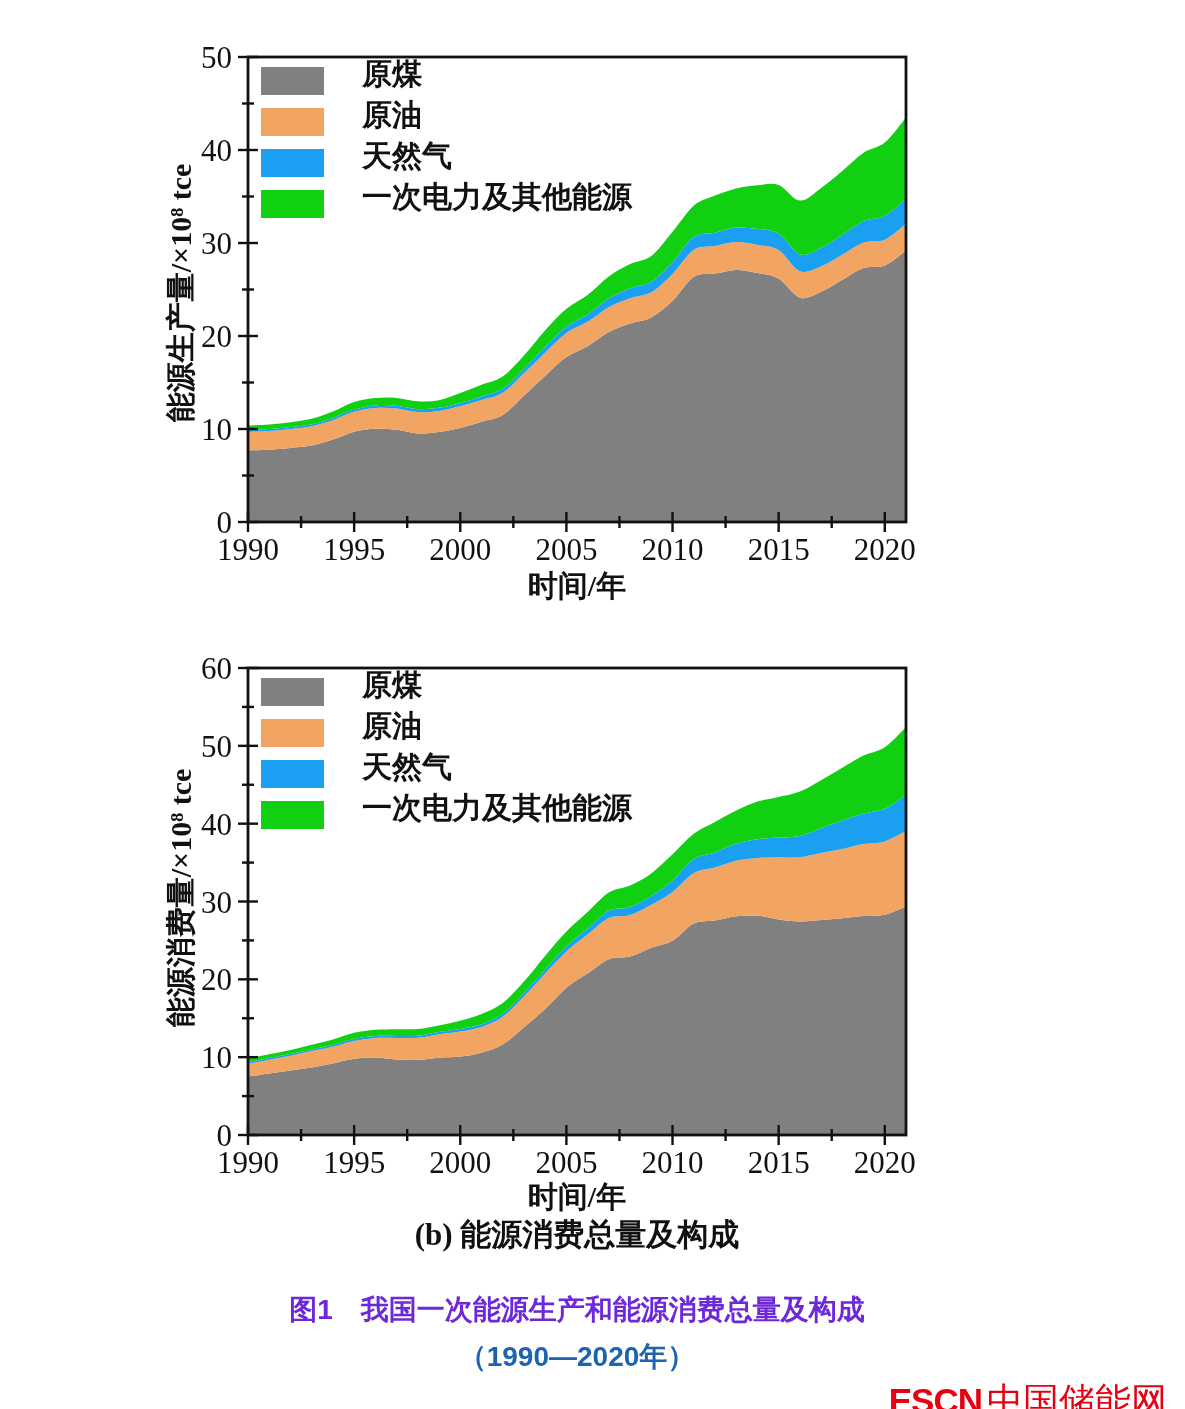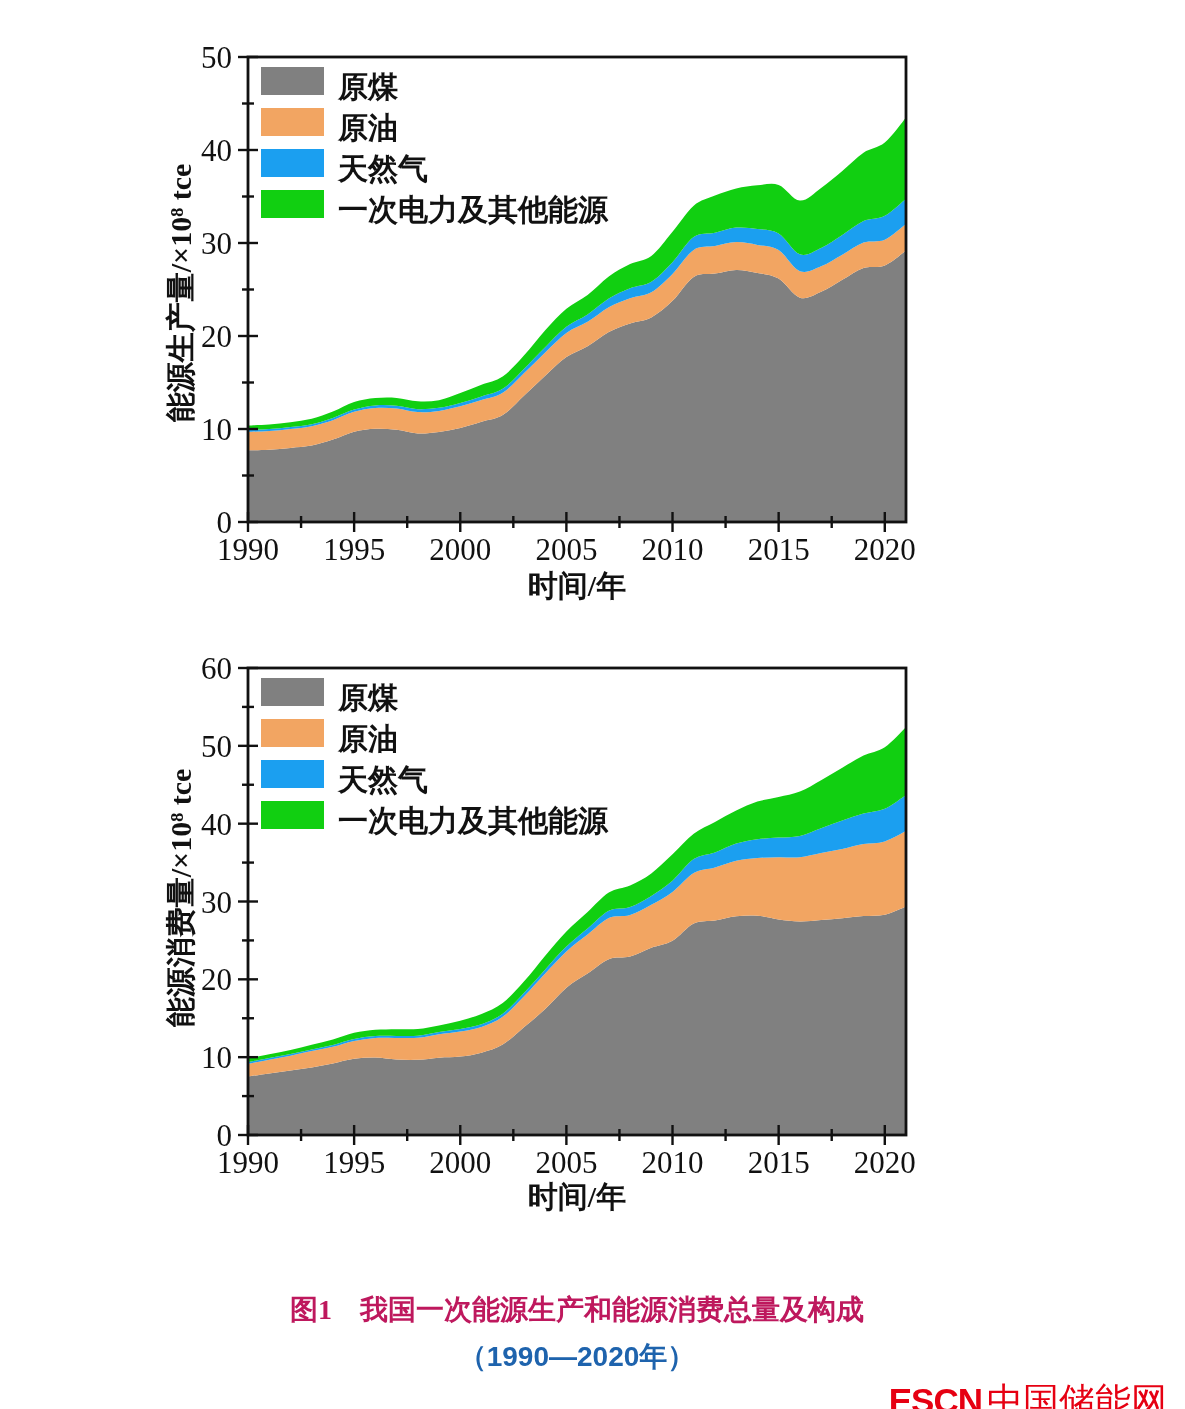--- a/index.html
+++ b/index.html
@@ -13,21 +13,21 @@
   #ylabel-b{left:-69px;top:877px;}
   #xlabel-a{left:248px;top:566px;width:658px;}
   #xlabel-b{left:248px;top:1177px;width:658px;}
   .subtitle{position:absolute;color:#111;font-weight:700;font-size:31px;text-align:center;
             font-family:"Liberation Serif","DejaVu Serif",serif;}
   #subtitle-a{left:148px;top:604px;width:858px;}
   #subtitle-b{left:148px;top:1214px;width:858px;}
   .legend{position:absolute;}
   #legend-a{left:261px;top:67px;}
   #legend-b{left:261px;top:678px;}
-  .lrow{display:flex;align-items:flex-start;margin-bottom:13px;height:28px;}
+  .lrow{display:flex;align-items:flex-end;margin-bottom:13px;height:28px;gap:24px;}
   .sw{width:63px;height:28px;margin-right:14px;flex:0 0 auto;}
   .lb{font-size:30px;font-weight:700;color:#111;white-space:nowrap;
       font-family:"Liberation Serif","DejaVu Serif",serif;}
   .caption{position:absolute;left:0;width:1154px;text-align:center;font-weight:600;
            font-size:28px;font-family:"Liberation Sans","DejaVu Sans",sans-serif;}
   #caption-line1{top:1291px;}
   #caption-line2{top:1338px;}
   .logo{position:absolute;right:18px;top:1349px;display:flex;align-items:baseline;
         font-family:"Liberation Sans","DejaVu Sans",sans-serif;margin-top:28px;}
   .logo .latin{font-size:35px;font-weight:800;letter-spacing:-1px;}
@@ -143,39 +143,40 @@
         <span class="lb">天然气</span>
       </div>
       <div class="lrow">
         <span class="sw" style="background: rgb(17, 207, 17);"></span>
         <span class="lb">一次电力及其他能源</span>
       </div>
     </div>
 
   <div id="ylabel-b" class="axis-label ylabel">能源消费量/×10⁸ tce</div>
   <div id="xlabel-b" class="axis-label">时间/年</div>
+  <div id="subtitle-b" class="subtitle">(b) 能源消费总量及构成</div>
   <div id="legend-b" class="legend">
       <div class="lrow">
         <span class="sw" style="background: rgb(128, 128, 128);"></span>
         <span class="lb">原煤</span>
       </div>
       <div class="lrow">
         <span class="sw" style="background: rgb(242, 165, 98);"></span>
         <span class="lb">原油</span>
       </div>
       <div class="lrow">
         <span class="sw" style="background: rgb(27, 159, 240);"></span>
         <span class="lb">天然气</span>
       </div>
       <div class="lrow">
         <span class="sw" style="background: rgb(17, 207, 17);"></span>
         <span class="lb">一次电力及其他能源</span>
       </div>
     </div>
 
-  <div id="caption-line1" class="caption" style="color: #be185d; font-family: Liberation Serif, serif;">图1　我国一次能源生产和能源消费总量及构成</div>
+  <div id="caption-line1" class="caption" style="color: #6d28d9;">图1　我国一次能源生产和能源消费总量及构成</div>
   <div id="caption-line2" class="caption" style="color: rgb(30, 99, 173);">（1990—2020年）</div>
 
   <div class="logo" style="color: rgb(230, 0, 18);">
     <span class="latin">ESCN</span>
     <span class="cjk">中国储能网</span>
   </div>
 </div>
 
 </body></html>

